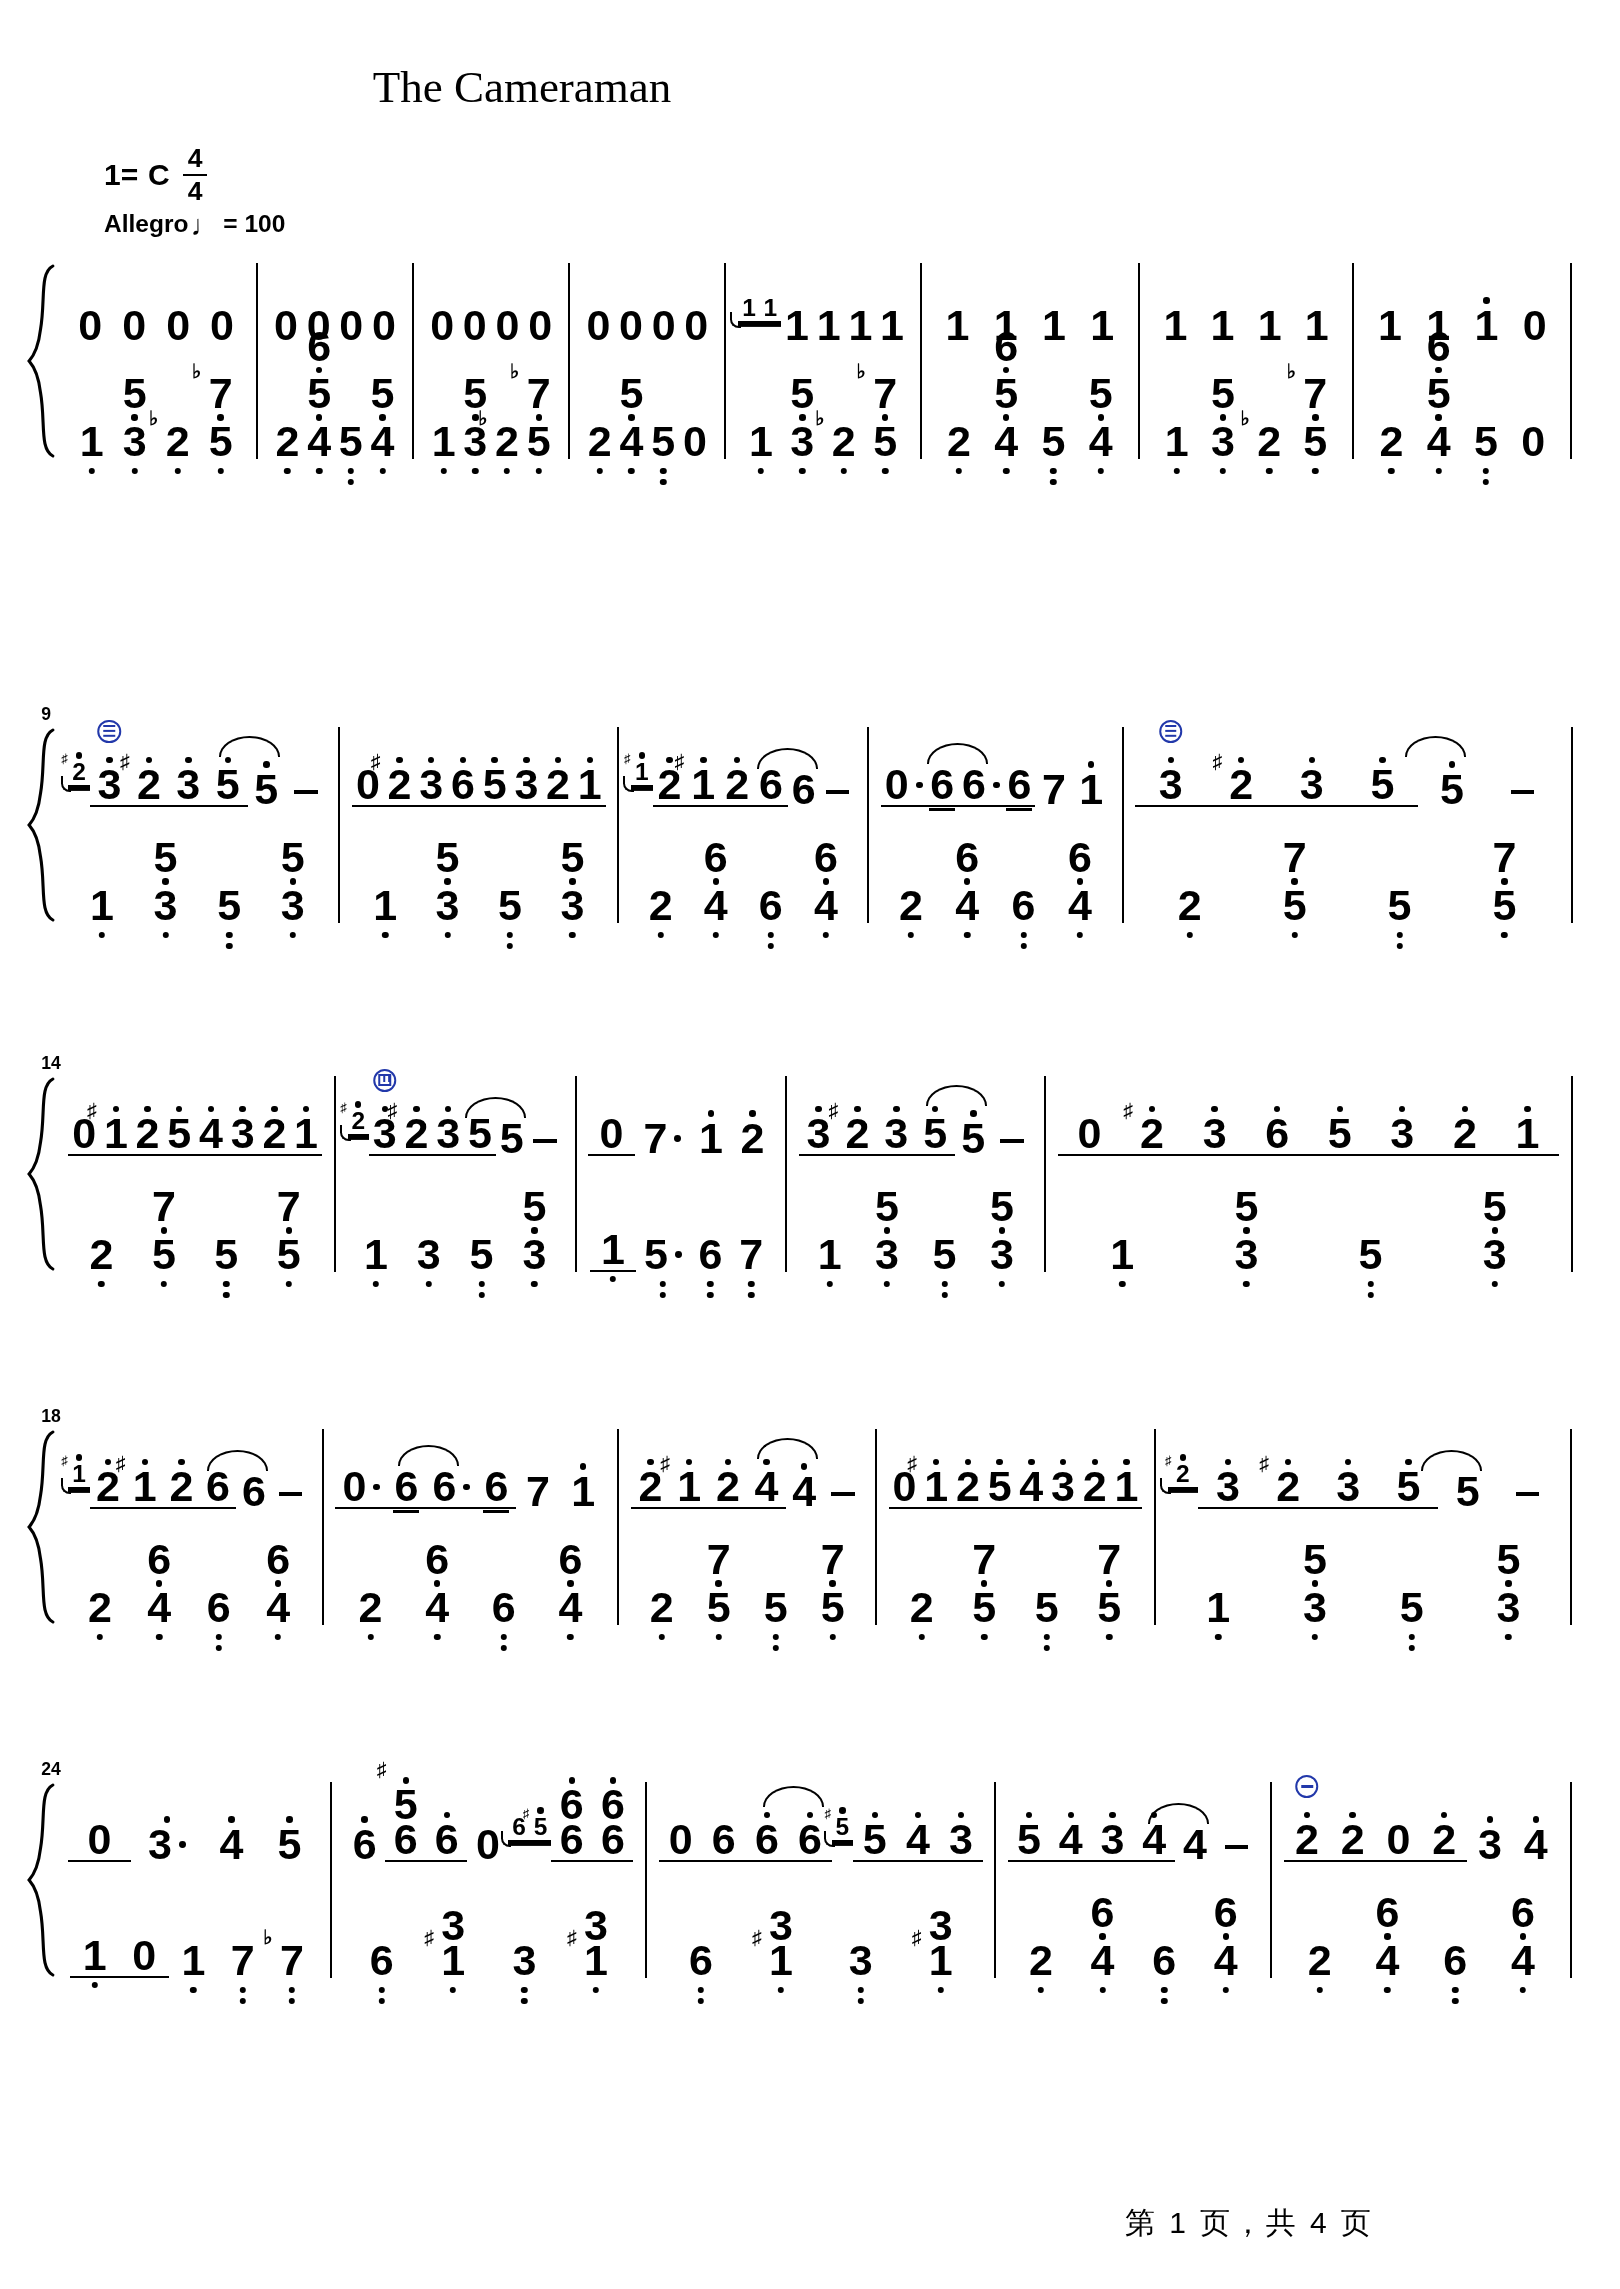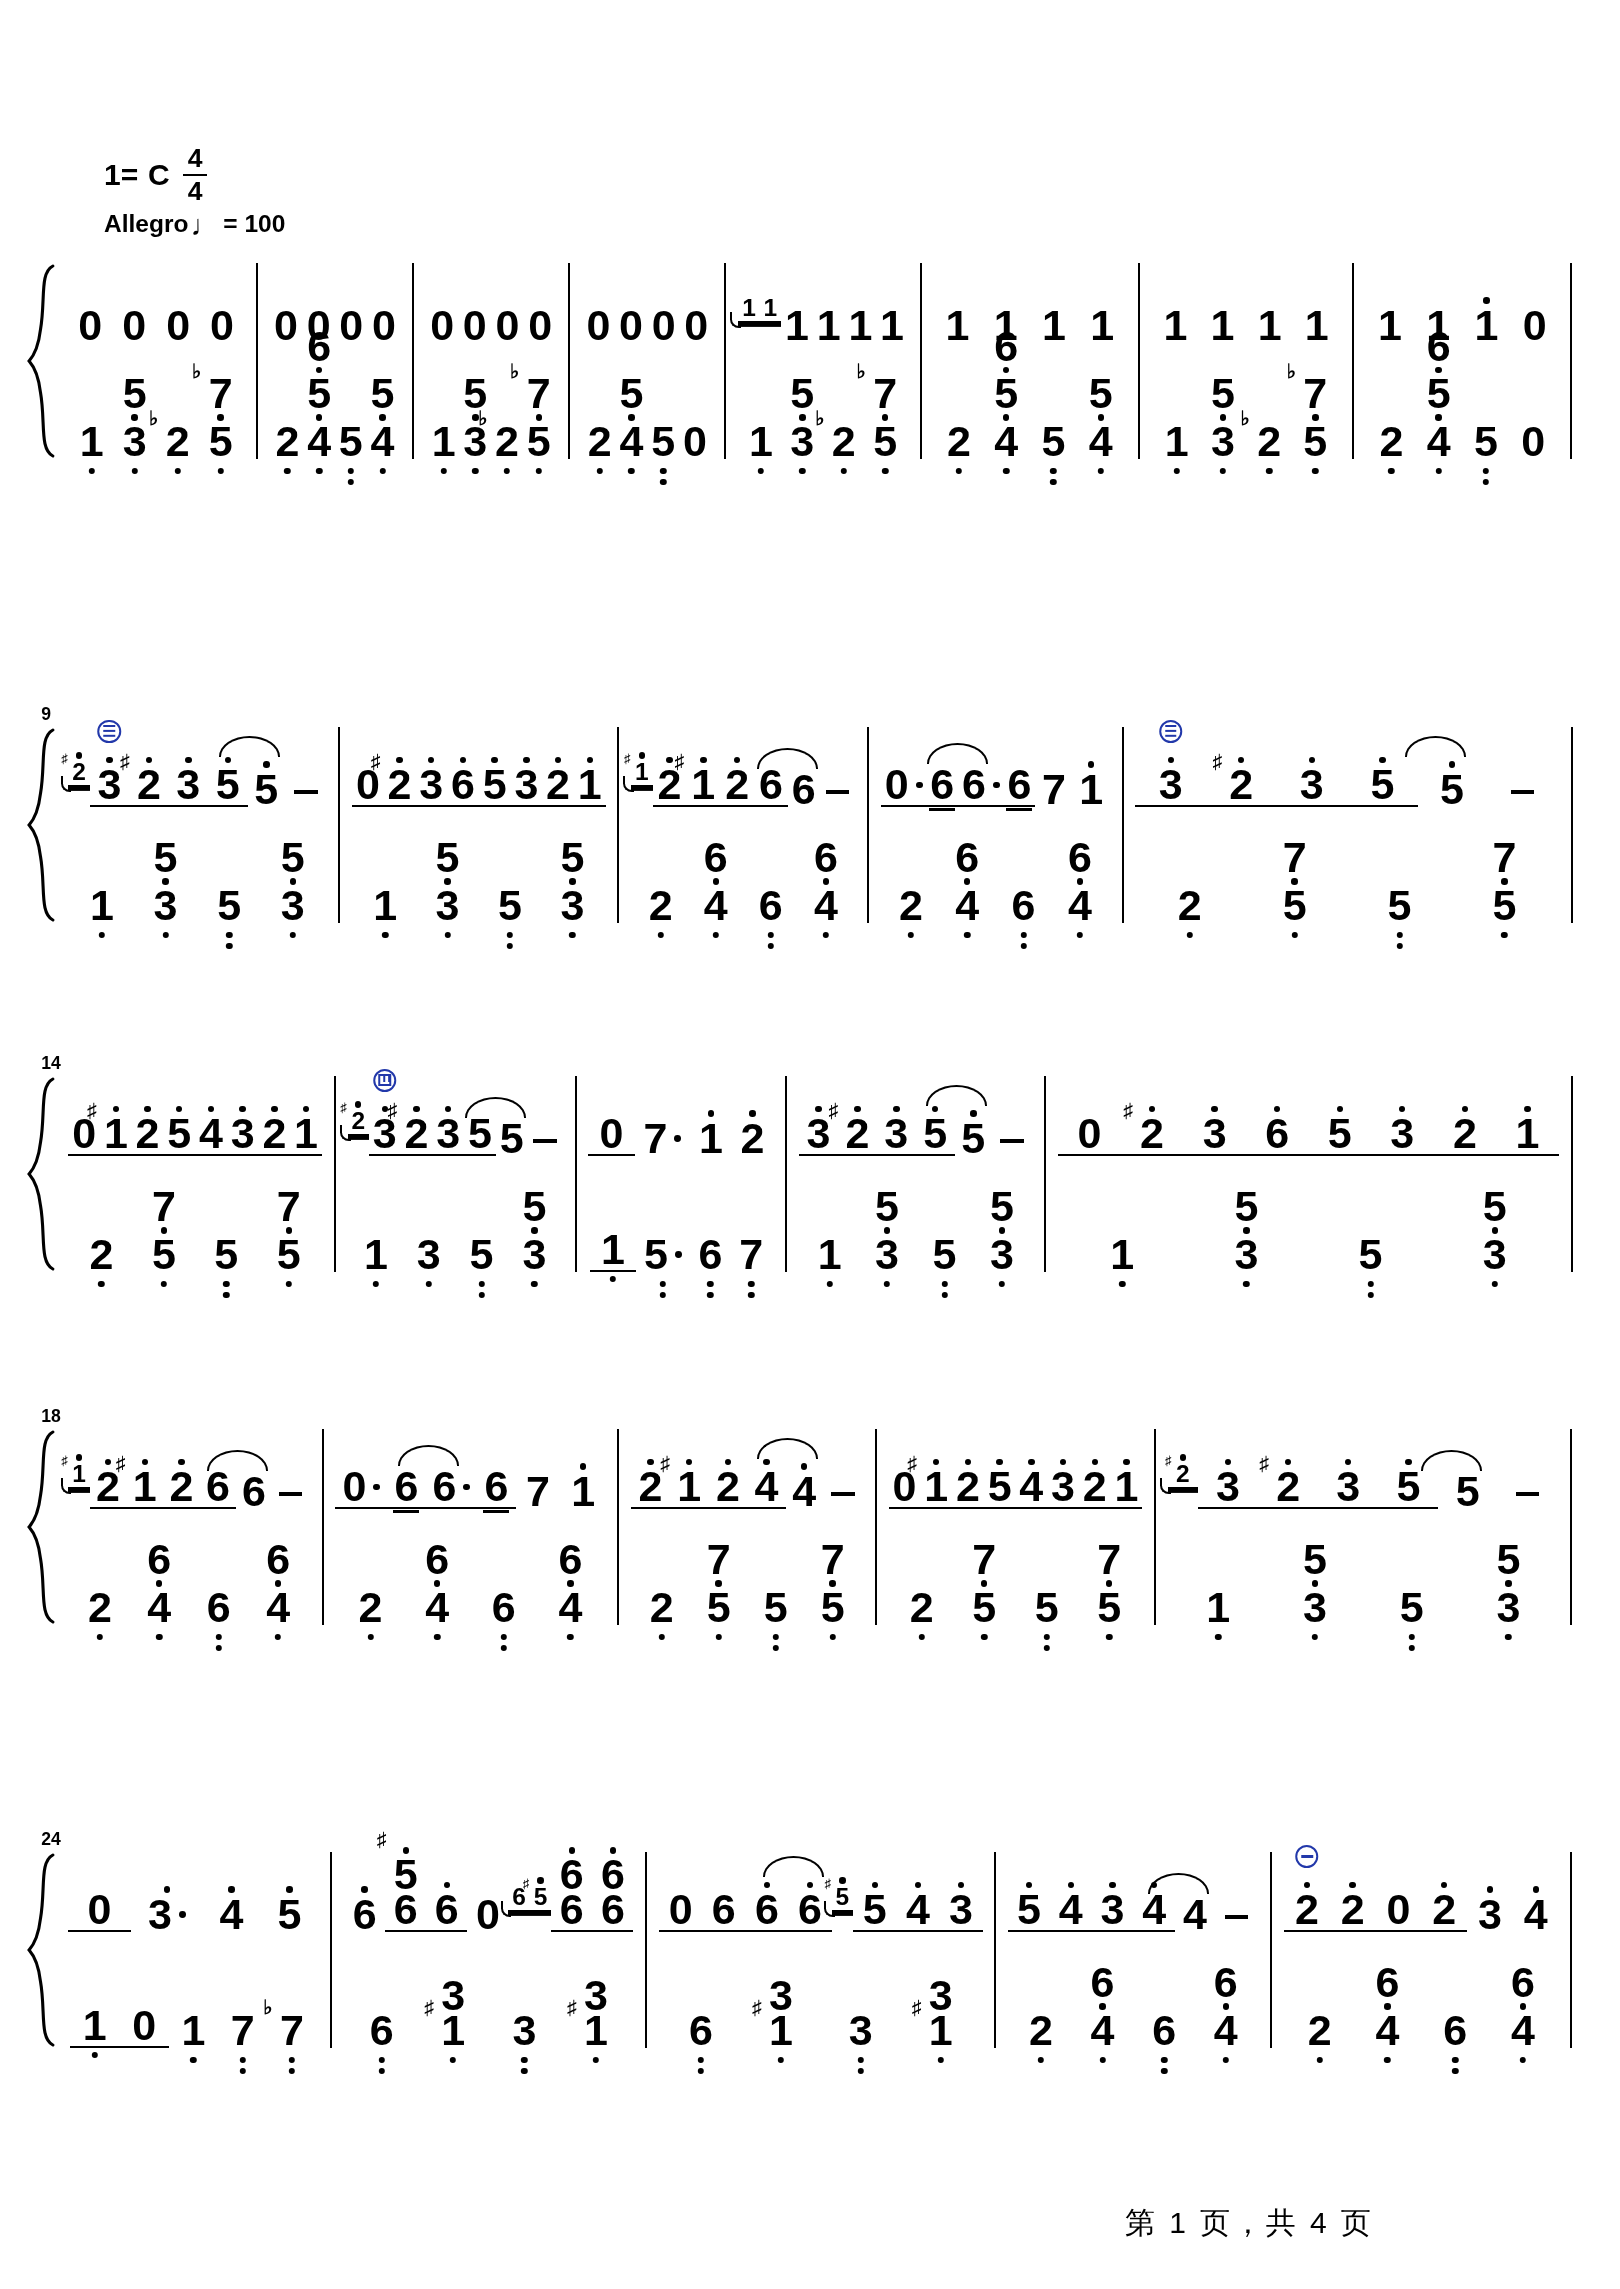--- a/index.html
+++ b/index.html
@@ -58,20 +58,21 @@
   .micon.i3::before{content:'';position:absolute;left:3.9px;right:3.9px;top:3.9px;height:2px;background:#2238aa;
                     box-shadow:0 4.9px 0 #2238aa,0 9.8px 0 #2238aa}
   .micon.i4::before{content:'';position:absolute;left:2.9px;right:2.9px;top:3.9px;bottom:3.9px;border:2px solid #2238aa}
   .micon.i4::after{content:'';position:absolute;top:5.9px;bottom:7.8px;left:7.8px;width:2px;background:#2238aa;
                    box-shadow:4.9px 0 0 #2238aa}
 </style>
 </head>
 <body>
 
 <div class="page">
+  <div class="title">The Cameraman</div>
 
   <div class="keyline">
     <span>1=</span>
     <span class="kv">C</span>
     <span class="frac">
       <span>4</span>
       <i class="fbar"></i>
       <span>4</span>
     </span>
   </div>
@@ -2276,21 +2277,21 @@
                   </div>
                   <div class="below">
                     <i class="dt"></i>
                   </div>
                 </div>
               </span>
             </div>
           </div>
         </div>
       </div>
-      <div class="sys" style="top: 1852px; justify-content: center;">
+      <div class="sys" style="top: 1782px; justify-content: center;">
         <div class="sysnum">24</div>
         <div class="brace"><svg viewBox="0 0 30 200" preserveAspectRatio="none" width="31" height="196">
             <path d="M26 3 C13 10 19 38 14 68 C12 86 8 94 3 100 C8 106 12 114 14 132 C19 162 13 190 26 197" fill="none" stroke="#000" stroke-width="3" stroke-linecap="round"></path>
           </svg></div>
         <div class="measures">
           <div class="measure" style="flex: 18.1818 1 0px;">
             <div class="mel-row">
               <span class="grp u1" style="flex: 1 1 0px;">
                 <div class="tok">
                   <div class="drow">

